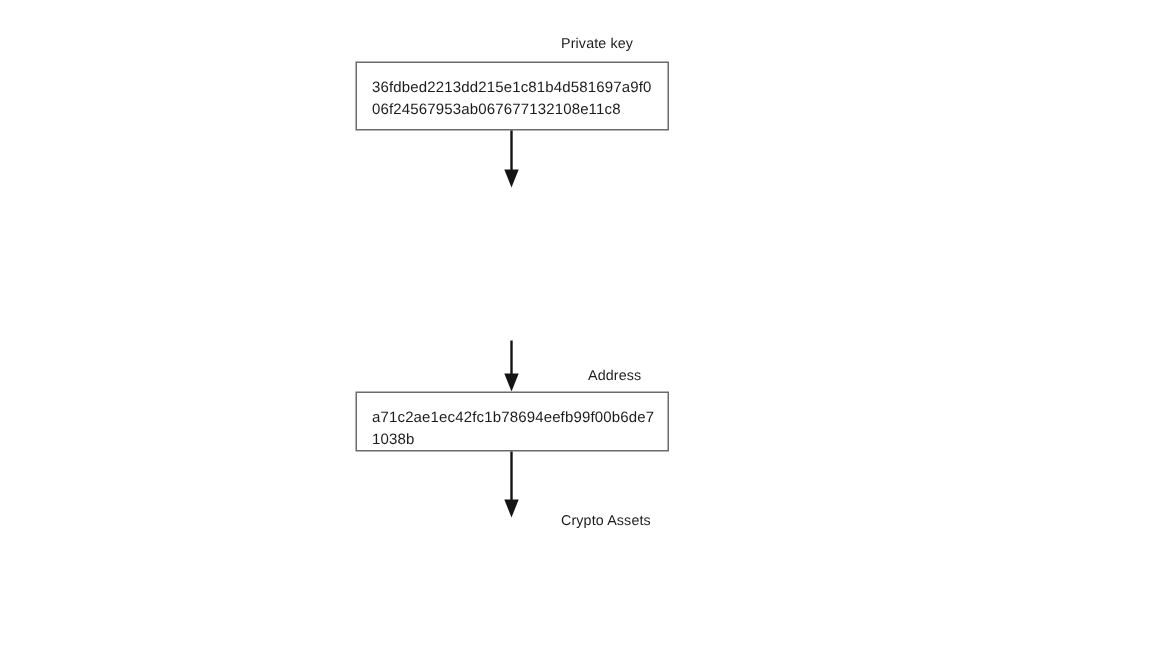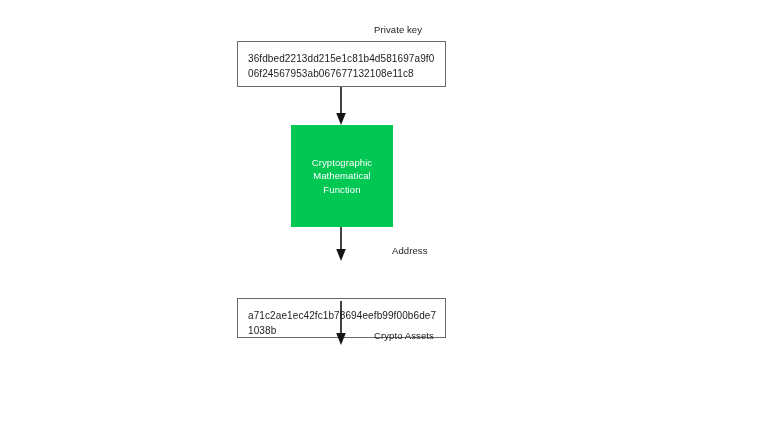--- a/index.html
+++ b/index.html
@@ -80,27 +80,27 @@
   .connector line {
     stroke: #141414;
     stroke-width: 1.6;
   }
   .connector polygon {
     fill: #141414;
   }
 
   
   #box-private-key { left: 237px; top: 41px;  width: 209px; height: 46px; }
-  #box-address     { left: 237px; top: 261px; width: 209px; height: 40px; margin-top: 37px; }
+  #box-address     { left: 237px; top: 261px; width: 209px; height: 40px; }
   #box-assets      { left: 237px; top: 345px; width: 209px; height: 38px; }
   #box-function    { left: 291px; top: 125px; width: 102px; height: 102px; }
 
   #label-private-key { left: 374px; top: 24px; }
   #label-address     { left: 392px; top: 245px; }
-  #label-assets      { left: 374px; top: 330px; }
+  #label-assets      { left: 374px; top: 342px; }
 
   #arrow-key-to-function      { left: 324px; top: 87px;  width: 34px; height: 38px; }
   #arrow-function-to-address  { left: 324px; top: 227px; width: 34px; height: 34px; }
   #arrow-address-to-assets    { left: 324px; top: 301px; width: 34px; height: 44px; }
 </style>
 </head>
 <body>
 
 <div id="diagram-root">
 
@@ -108,27 +108,20 @@
 
   <div class="node-box" id="box-private-key">
     <div class="node-text">36fdbed2213dd215e1c81b4d581697a9f006f24567953ab067677132108e11c8</div>
   </div>
 
   <svg class="connector" id="arrow-key-to-function" width="34" height="38" viewBox="0 0 34 38">
     <line x1="17" y1="0" x2="17" y2="29"></line>
     <polygon points="17,38 12.2,26 21.8,26"></polygon>
   </svg>
 
-  <div class="process-box" id="box-function" style="background:#00C853;">
-    <div class="process-text">
-      <span>Cryptographic</span><br>
-      <span>Mathematical</span><br>
-      <span>Function</span>
-    </div>
-  </div>
 
   <svg class="connector" id="arrow-function-to-address" width="34" height="34" viewBox="0 0 34 34">
     <line x1="17" y1="0" x2="17" y2="25"></line>
     <polygon points="17,34 12.2,22 21.8,22"></polygon>
   </svg>
 
   <div class="node-label" id="label-address">Address</div>
 
   <div class="node-box" id="box-address">
     <div class="node-text">a71c2ae1ec42fc1b78694eefb99f00b6de71038b</div>

